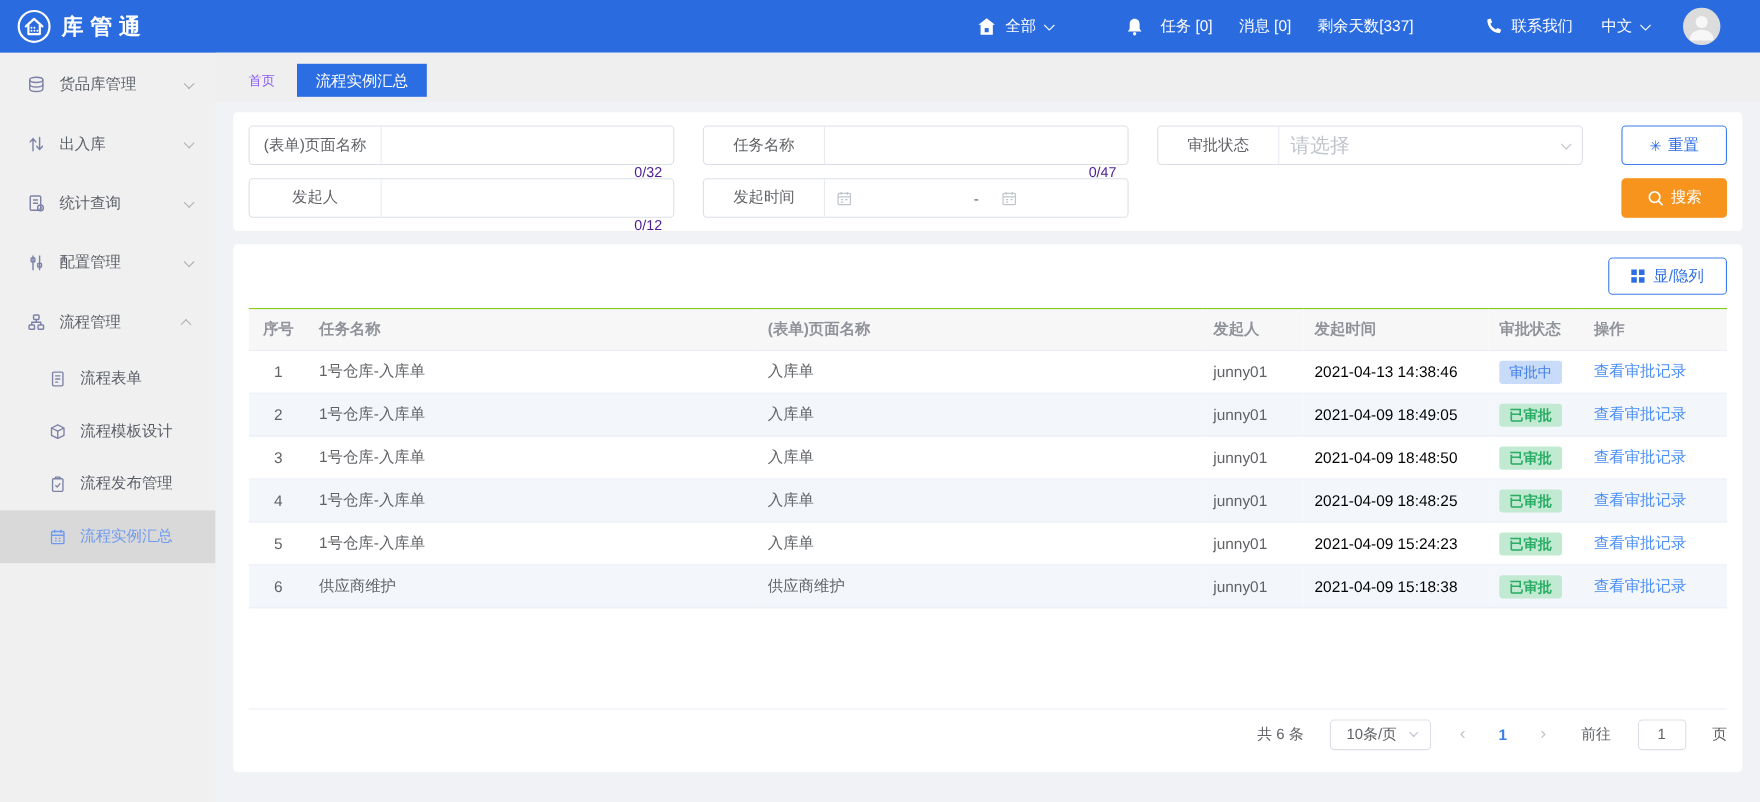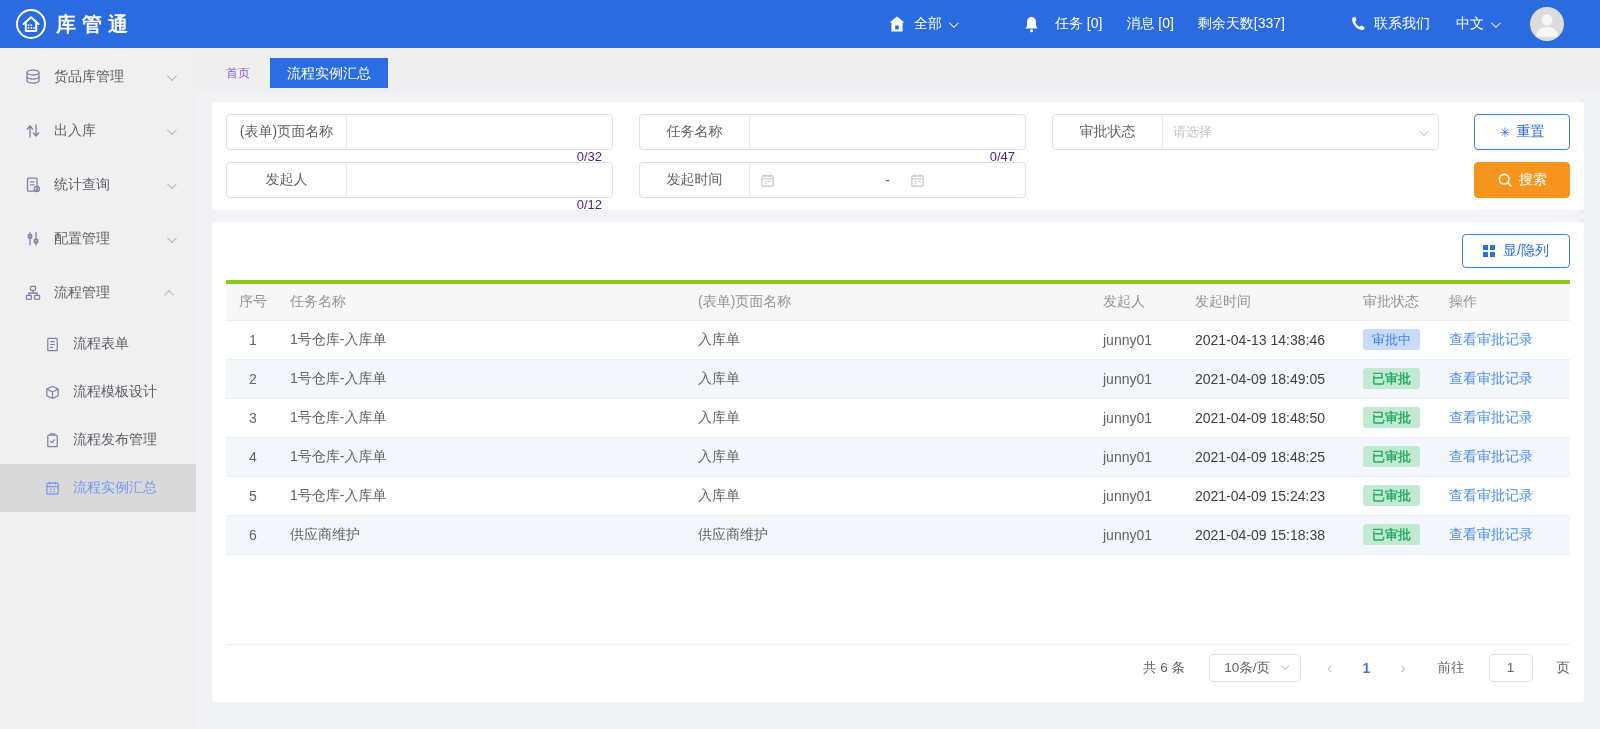--- a/index.html
+++ b/index.html
@@ -35,43 +35,43 @@
   .panel { background:#fff; border-radius:4px; margin:0 16px; }
   .filters-panel { margin-top:10px; padding:12px 14px; position:relative; }
   .f-row { display:flex; }
   .f-row + .f-row { margin-top:12px; }
   .field { width:387px; height:36px; border:1px solid #DCDFE6; border-radius:4px; display:flex; align-items:center; margin-right:26px; background:#fff; }
   .field .lbl { width:110px; flex:0 0 auto; text-align:center; font-size:14px; color:#606266; border-right:1px solid #E8EBF0; height:100%; display:flex; align-items:center; justify-content:center; }
   .field .lbl.wide { width:120px; }
   .field .inp { flex:1; height:100%; display:flex; align-items:center; padding:0 10px; }
   .field input.text { flex:1; border:none; outline:none; font-size:14px; color:#606266; min-width:10px; font-family:inherit; }
   .counter { color:#4c1d95; font-size:13px; flex:0 0 auto;margin-top:48px; }
-  .placeholder { color:#C0C4CC; font-size:13px; flex:1; }
+  .placeholder { color:#C0C4CC; font-size:18px; flex:1; }
   .inp .chev { border-color:#C0C4CC; margin-right:2px; }
   .date-half { flex:1; display:flex; align-items:center; gap:8px; height:100%; padding-left:10px; cursor:pointer; }
   .date-sep { width:24px; text-align:center; color:#606266; flex:0 0 auto; }
 
   .btn { height:36px; width:96px; border-radius:4px; display:flex; align-items:center; justify-content:center; gap:6px; font-size:14px; cursor:pointer; }
   .btn-reset { position:absolute; top:12px; right:14px; background:#fff; border:1px solid #3D7EEA; color:#2B6DE3; }
   .btn-reset .ic { font-size:13px; line-height:1; }
   .btn-search { position:absolute; top:60px; right:14px; background:#F7941E; border:1px solid #F7941E; color:#fff; }
 
   .table-panel { margin-top:12px; height:480px; padding:12px 14px; position:relative; display:flex; flex-direction:column; }
   .cols-btn-row { display:flex; justify-content:flex-end; }
   .btn-cols { height:34px; width:108px; border:1px solid #3D7EEA; border-radius:4px; background:#fff; color:#2B6DE3; display:flex; align-items:center; justify-content:center; gap:8px; font-size:14px; cursor:pointer; }
   .grid-ic { display:grid; grid-template-columns:5px 5px; gap:2px; }
   .grid-ic i { width:5px; height:5px; background:#2B6DE3; display:block; }
 
   .table-wrap { margin-top:12px; height:374px; border-bottom:1px solid #EBEEF5; overflow:hidden; }
   table { width:100%; border-collapse:collapse; table-layout:fixed; }
-  thead th { height:38px; background:#F7F7F8; color:#909399; font-size:14px; font-weight:normal; text-align:left; padding:0 10px; border-top:4px solid #84cc16; border-bottom:1px solid #EBEEF5; }
+  thead th { height:38px; background:#F7F7F8; color:#909399; font-size:14px; font-weight:bold; text-align:left; padding:0 10px; border-top:1px solid #84cc16; border-bottom:1px solid #EBEEF5; }
   tbody td { height:39px; font-size:14px; color:#606266; padding:0 10px; border-bottom:1px solid #EBEEF5; }
   tbody tr:nth-child(even) { background:#F3F6FB; }
   th.c-no, td.c-no { text-align:center; padding:0; }
-  td.c-time { color:#404040; }
+  td.c-time { color:#000000; }
   .badge { display:inline-block; padding:4px 9px; border-radius:3px; font-size:13px; line-height:1; }
   .badge.pending { background:#C8DBF8; color:#3E7EE7; }
   .badge.approved { background:#C2EAD2; color:#2BAD66;font-weight:bold; }
   .link { color:#4A8EF7; cursor:pointer; font-size:14px; }
 
   .pagination { margin-top:0; height:46px; display:flex; align-items:center; justify-content:flex-end; gap:24px; font-size:13.5px; color:#606266; }
   .pg-select { width:92px; height:28px; border:1px solid #DCDFE6; border-radius:4px; display:flex; align-items:center; justify-content:center; gap:10px; color:#606266; cursor:pointer; }
   .pg-arrow { color:#C0C4CC; font-size:16px; cursor:pointer; padding:0 2px; }
   .pg-cur { color:#3D7EEA; font-weight:bold; font-size:14px; padding:0 4px; cursor:pointer; }
   .pg-goto-input { width:44px; height:28px; border:1px solid #DCDFE6; border-radius:4px; text-align:center; font-size:13.5px; color:#606266; outline:none; font-family:inherit; }

